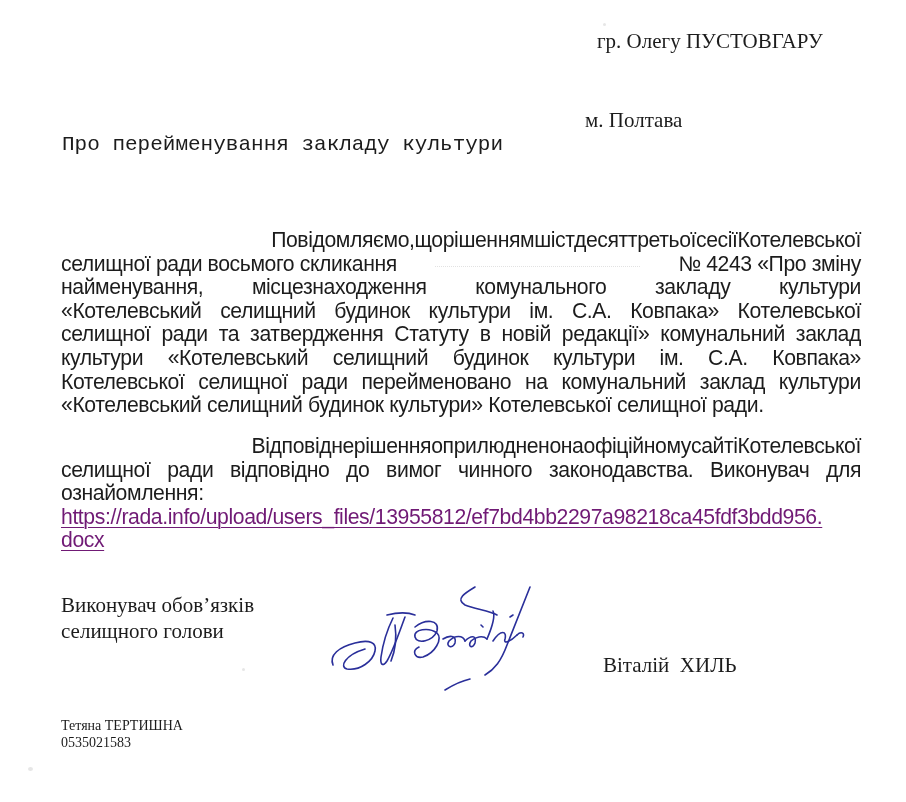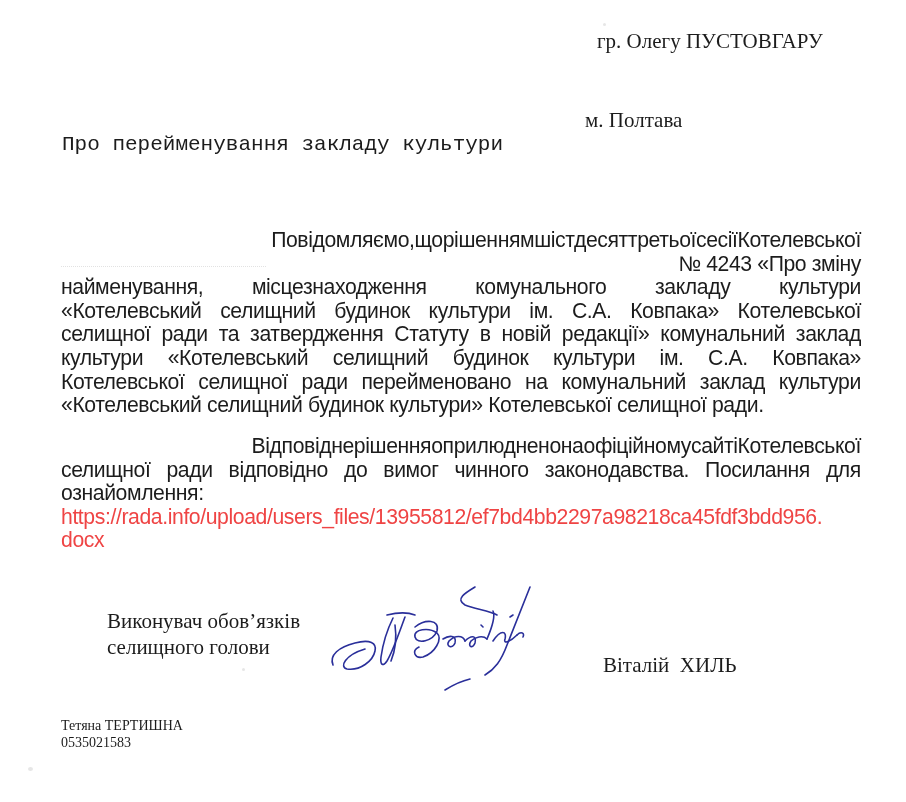--- a/index.html
+++ b/index.html
@@ -9,21 +9,21 @@
   }
   .abs { position: absolute; white-space: nowrap; }
   .addr { font-size: 21px; }
   .subject { font-size: 21px; }
   .body-text { position: absolute; left: 61px; width: 800px; font-size: 21.2px; line-height: 23.6px; }
   .line { display: flex; justify-content: space-between; white-space: nowrap; height: 23.6px; }
   .line.last { justify-content: flex-start; gap: 6px; }
   .line.indent { padding-left: 58px; justify-content: flex-end; }
   .cond { font-family: "Liberation Sans", "DejaVu Sans", sans-serif; font-stretch: condensed; letter-spacing: -0.4px; transform-origin: left; }
   .gap-blank { display: inline-block; width: 205px; border-bottom: 1px dotted #e2e2e2; height: 14px; }
-  .link { color: #ef4444; text-decoration-thickness: 1px; text-underline-offset: 3px; }
+  .link { color: #701a75; text-decoration: underline; text-decoration-thickness: 1px; text-underline-offset: 3px; }
   .sig-label { font-size: 21px; line-height: 26px; }
   .small { font-size: 14px; line-height: 17px; font-family: Liberation Serif, serif; }
   .speck { position: absolute; width: 5px; height: 4px; background: #d6d6d6; border-radius: 50%; opacity: 0.6; }
 </style>
 </head>
 <body>
 
 <div class="abs addr" style="left:585px; top:29px;margin-left:12px;">гр. Олегу ПУСТОВГАРУ</div>
 <div class="abs addr" style="left:585px; top:108px;">м. Полтава</div>
 
@@ -33,20 +33,21 @@
   <div class="line indent">
     <span>Повідомляємо,</span>
     <span>що</span>
     <span>рішенням</span>
     <span>шістдесят</span>
     <span>третьої</span>
     <span>сесії</span>
     <span>Котелевської</span>
   </div>
   <div class="line">
+    <span>селищної ради восьмого скликання</span>
     <span class="gap-blank"></span>
     <span>№ 4243 «Про зміну</span>
   </div>
   <div class="line">
     <span>найменування,</span>
     <span>місцезнаходження</span>
     <span>комунального</span>
     <span>закладу</span>
     <span>культури</span>
   </div>
@@ -108,35 +109,35 @@
     <span>Котелевської</span>
   </div>
   <div class="line">
     <span>селищної</span>
     <span>ради</span>
     <span>відповідно</span>
     <span>до</span>
     <span>вимог</span>
     <span>чинного</span>
     <span>законодавства.</span>
-    <span>Посилання</span>
+    <span>Виконувач</span>
     <span>для</span>
   </div>
   <div class="line last">
     <span>ознайомлення:</span>
   </div>
   <div class="line last">
     <a class="link">https://rada.info/upload/users_files/13955812/ef7bd4bb2297a98218ca45fdf3bdd956.</a>
   </div>
   <div class="line last">
     <a class="link">docx</a>
   </div>
 </div>
 
-<div class="abs sig-label" style="left:61px; top:608px;margin-left:46px;">
+<div class="abs sig-label" style="left:61px; top:592px;">
   <div>Виконувач обов’язків</div>
   <div>селищного голови</div>
 </div>
 
 <div class="abs" style="left:325px; top:585px; width:240px; height:120px;">
   <svg width="240" height="120" viewBox="0 0 240 120" fill="none" stroke="#2a2f9a" stroke-width="1.6" stroke-linecap="round" stroke-linejoin="round">
     <path d="M150 2 C140 8 130 14 140 20 C150 24 165 26 172 30"></path>
     <path d="M205 2 C198 20 190 40 182 60 C176 76 170 84 160 90"></path>
     <path d="M8 80 C4 70 14 62 30 58 C45 54 52 58 50 66 C48 76 35 86 22 84 C14 82 20 70 40 64"></path>
     <path d="M68 33 C62 45 58 58 56 72 C55 80 58 82 62 76 C68 66 74 48 80 32"></path>

